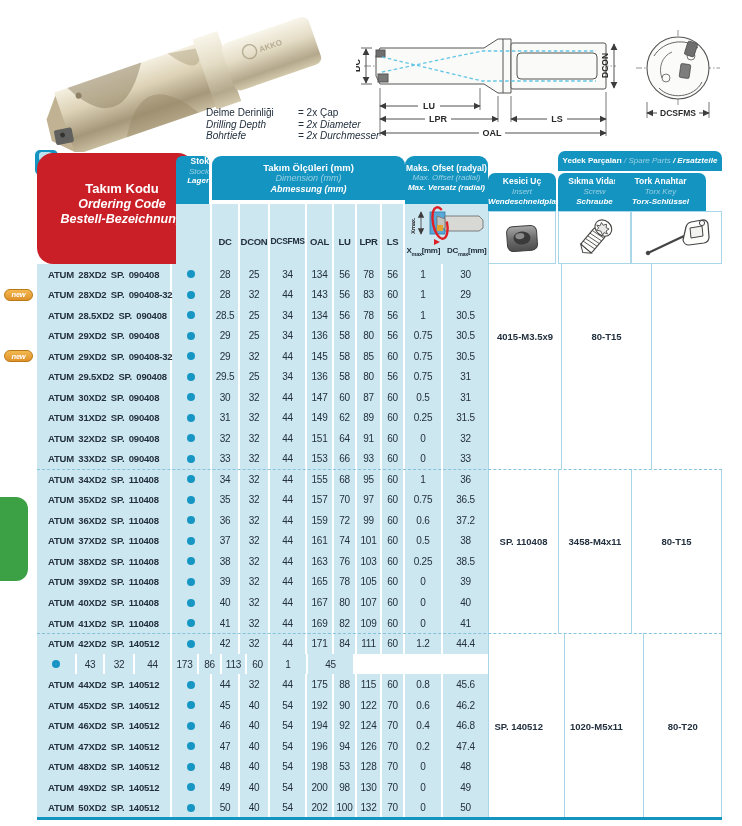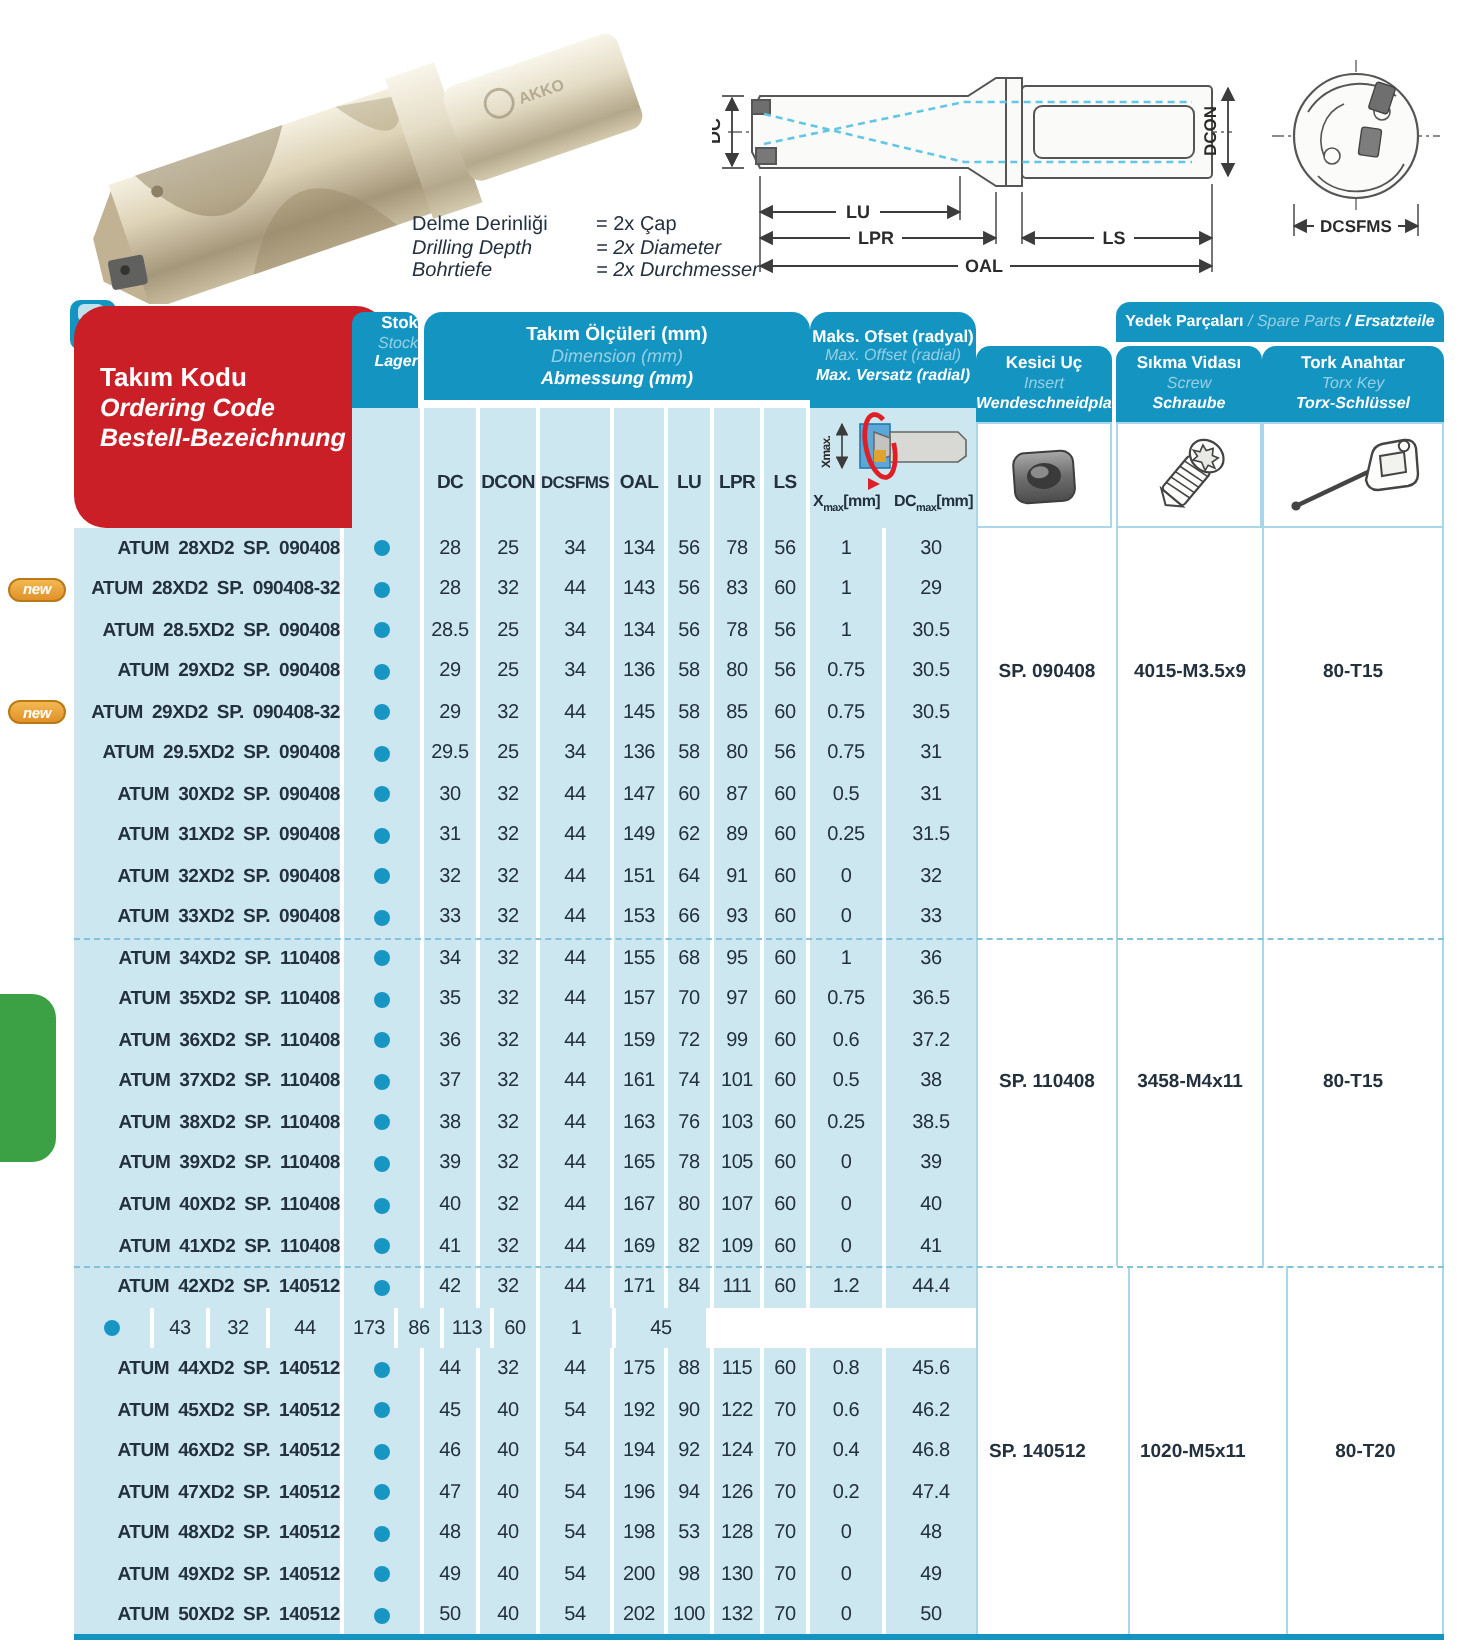--- a/index.html
+++ b/index.html
@@ -11,21 +11,21 @@
   .depth-note{left:206px;top:107px;font-size:10px;color:#23303e;line-height:11.6px;}
   .dn-line{display:flex;}
   .dn-label{width:92px;}
   .dn-line.i{font-style:italic;}
 
   
   .teal{background:#1494c0;color:#fff;text-align:center;}
   .corner-tab{left:35px;top:150px;width:23px;height:25px;background:#1494c0;border-radius:5px;}
   .corner-tab .inner{position:absolute;left:4px;top:2px;width:13px;height:9px;background:#bfe2ef;border-radius:3px;}
   .red-box{left:37px;top:153px;width:157px;height:111px;background:#cb1f27;border-radius:16px;
-           color:#fff;padding:28px 0 0 13px;box-sizing:border-box;}
+           color:#fff;padding:28px 0 0 13px;box-sizing:border-box;text-align:center;}
   .red-box .l1{font-size:13px;font-weight:bold;line-height:15.5px;}
   .red-box .l2,.red-box .l3{font-size:12.5px;font-weight:bold;font-style:italic;line-height:15.5px;}
   .hbox{box-sizing:border-box;padding-top:4px;}
   .hbox .tr{font-weight:bold;}
   .hbox .en{color:rgba(255,255,255,.55);font-style:italic;}
   .hbox .de{font-style:italic;font-weight:bold;}
   .stok-box{left:176px;top:156px;width:33px;height:56px;border-radius:6px 6px 0 0;font-size:8px;line-height:9.6px;padding-top:1px;text-align:right;}
   .stok-box .tr{font-size:8.5px;}
   .dim-box{left:212px;top:156px;width:193px;height:44px;border-radius:9px 9px 0 0;font-size:9px;line-height:11px;padding-top:6px;}
   .dim-box .tr{font-size:9.5px;}
@@ -33,21 +33,21 @@
   .ofset-box .tr{font-size:8.5px;}
   .yedek-banner{left:558px;top:151px;width:164px;height:20px;border-radius:7px 7px 0 0;
                 font-size:8px;line-height:20px;white-space:nowrap;}
   .yedek-banner .tr{font-weight:bold;}
   .yedek-banner .en{color:rgba(255,255,255,.55);font-style:italic;}
   .yedek-banner .de{font-style:italic;font-weight:bold;}
   .kesici-box{left:488px;top:173px;width:68px;height:38px;border-radius:7px 7px 0 0;font-size:8px;line-height:9.8px;padding-top:4px;}
   .kesici-box .tr{font-size:8.5px;}
   .sikma-box{left:558px;top:173px;width:73px;height:38px;border-radius:7px 7px 0 0;font-size:8px;line-height:9.8px;padding-top:4px;}
   .sikma-box .tr{font-size:8.5px;}
-  .tork-box{left:631px;top:173px;width:91px;height:46px;border-radius:7px 7px 0 0;font-size:8px;line-height:9.8px;padding-top:4px;text-align:center;}
+  .tork-box{left:615px;top:173px;width:91px;height:46px;border-radius:7px 7px 0 0;font-size:8px;line-height:9.8px;padding-top:4px;text-align:center;}
   .tork-box .tr{font-size:8.5px;}
 
   
   .subband{left:176px;top:204px;width:312px;height:60px;display:flex;}
   .subcell{background:#cde7f1;border-right:2px solid #fff;box-sizing:border-box;height:100%;
            display:flex;align-items:center;justify-content:center;padding-top:14px;
            font-size:9.5px;font-weight:bold;color:#23303e;letter-spacing:-0.3px;}
   .subcell.nolet{padding-top:0;}
   .subcell:last-child{border-right:none;}
   .s0{width:36px;} .s1{width:28px;} .s2{width:30px;} .s3{width:37px;font-size:8.5px;}
@@ -61,21 +61,21 @@
   .insert-imgcell{left:488px;top:211px;width:68px;height:53px;}
   .screw-imgcell{left:558px;top:211px;width:73px;height:53px;}
   .torx-imgcell{left:631px;top:211px;width:91px;height:53px;}
 
   
   .tbody{left:37px;top:264px;width:451px;height:554px;display:flex;flex-direction:column;}
   .trow{flex:1;display:flex;}
   .cell{background:#cde7f1;border-right:2px solid #fff;box-sizing:border-box;height:100%;
         display:flex;align-items:center;justify-content:center;
         font-size:10px;color:#23303e;letter-spacing:-0.2px;}
-  .c0{width:135px;justify-content:flex-end;padding-left:11px;font-weight:bold;font-size:9.5px;
+  .c0{width:135px;justify-content:flex-start;padding-left:11px;font-weight:bold;font-size:9.5px;
       position:relative;white-space:nowrap;word-spacing:2px;}
   .c1{width:40px;} .c2{width:28px;} .c3{width:30px;} .c4{width:37px;} .c5{width:27px;}
   .c6{width:23px;} .c7{width:25px;} .c8{width:23px;} .c9{width:38px;} .c10{width:45px;border-right:none;}
   .dot{width:8px;height:8px;border-radius:50%;background:#1796c4;}
   .newbadge{position:absolute;left:-33px;top:50%;transform:translateY(-50%);
             width:29px;height:12px;border-radius:6px;background:linear-gradient(#f3b851,#e0912a);
             border:1px solid #b97a16;color:#fff;font-size:7.5px;font-weight:bold;font-style:italic;
             display:flex;align-items:center;justify-content:center;box-sizing:border-box;padding:0;}
 
   
@@ -794,23 +794,20 @@
         <div class="cell c6">100</div>
         <div class="cell c7">132</div>
         <div class="cell c8">70</div>
         <div class="cell c9">0</div>
         <div class="cell c10">50</div>
       </div>
     </div>
 
   <div class="abs sparecols">
     <div class="sgroup g1">
-      <div class="scell sc-insert">
-          <span class="slabel" style="top:35%">SP. 090408</span>
-        </div>
       <div class="scell sc-screw">
           <span class="slabel" style="top:35%">4015-M3.5x9</span>
         </div>
       <div class="scell sc-torx">
           <span class="slabel" style="top:35%">80-T15</span>
         </div>
     </div>
     <div class="sgroup g2">
       <div class="scell sc-insert">
           <span class="slabel" style="top:44%">SP. 110408</span>

